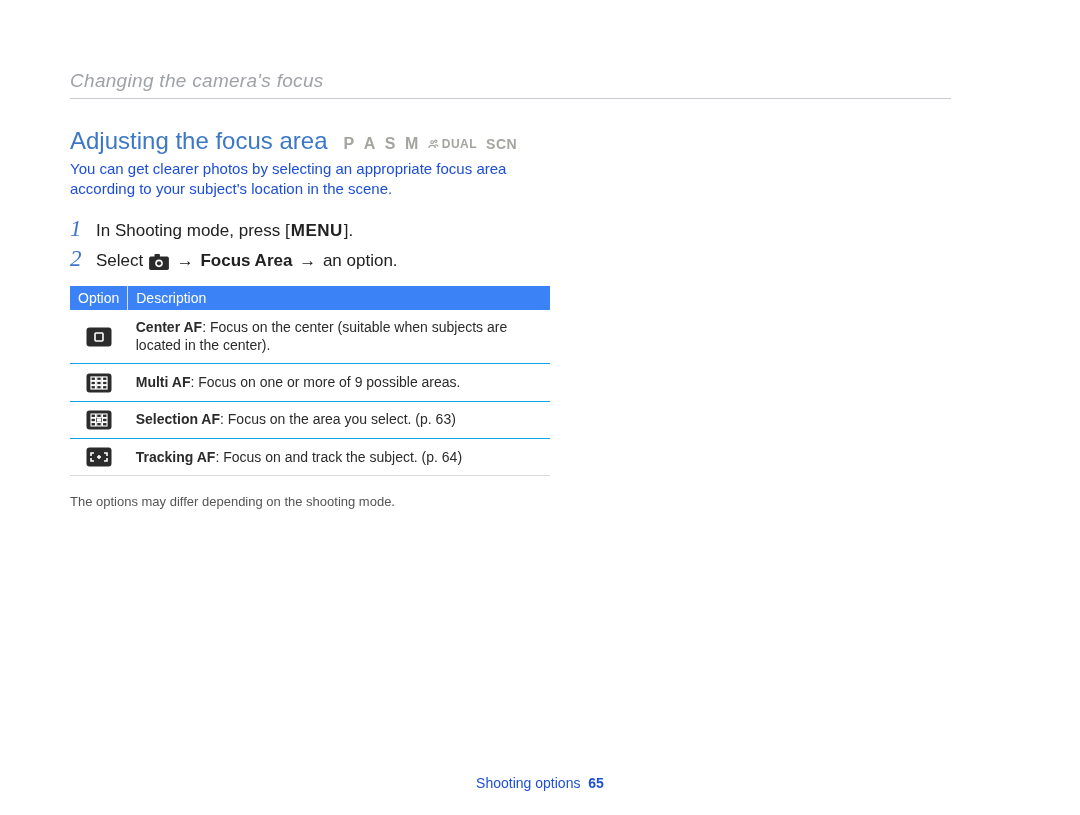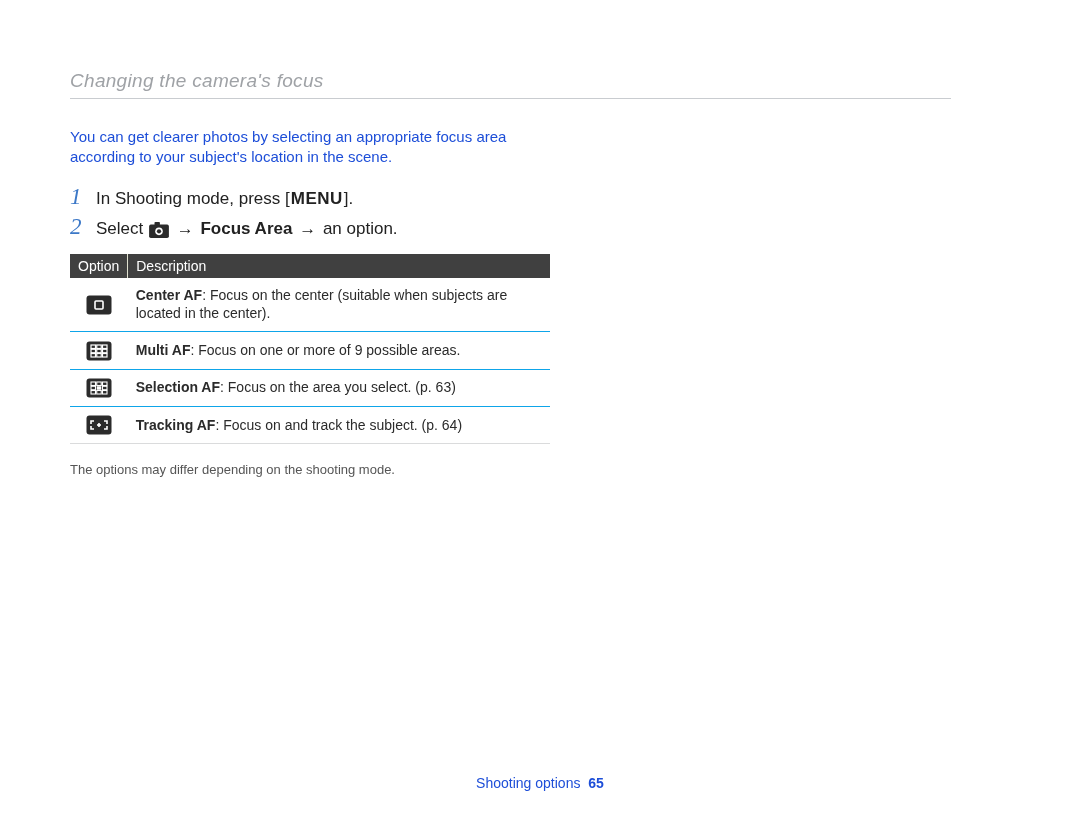--- a/index.html
+++ b/index.html
@@ -103,21 +103,21 @@
   }
   .arrow {
     padding: 0 2px;
   }
   table.options {
     border-collapse: collapse;
     width: 480px;
     margin-top: 14px;
   }
   table.options thead th {
-    background: #404040;
+    background: #3b82f6;
     color: #ffffff;
     font-weight: 400;
     text-align: left;
     font-size: 14px;
     padding: 4px 8px;
     border-right: 1px solid #dfe0cf;
   }
   table.options thead th:last-child { border-right: none; }
   table.options td {
     border-bottom: 1px solid #0ea5e9;
@@ -152,20 +152,39 @@
   svg { display: inline-block; vertical-align: middle; }
 </style>
 </head>
 <body>
 
 <div class="page">
 
   <div class="bc">Changing the camera's focus</div>
   <hr class="bc-line">
 
+  <div class="h2-row">
+    <h2 class="h2">Adjusting the focus area</h2>
+    <div class="modes">
+      <span class="mode-letter">P</span>
+      <span class="mode-letter">A</span>
+      <span class="mode-letter">S</span>
+      <span class="mode-letter">M</span>
+      <span class="mode-dual">
+        <svg width="11" height="11" viewBox="0 0 24 24" fill="none" stroke="#a3a59e" stroke-width="2.5">
+          <circle cx="9" cy="9" r="3"></circle>
+            <path d="M2 22c0-4 3-6 7-6s7 2 7 6"></path>
+          <circle cx="17" cy="7" r="2.5"></circle>
+            <path d="M15 16c2-2 6-1 7 3"></path>
+        </svg>
+        <span>DUAL</span>
+      </span>
+      <span class="mode-scn">SCN</span>
+    </div>
+  </div>
 
   <p class="intro">You can get clearer photos by selecting an appropriate focus area according to your subject's location in the scene.</p>
 
   <div class="steps">
     <div class="step">
       <span class="step-num">1</span>
       <span class="step-text">
         <span>In Shooting mode, press [</span><span class="menu-badge">MENU</span><span>].</span>
       </span>
     </div>

